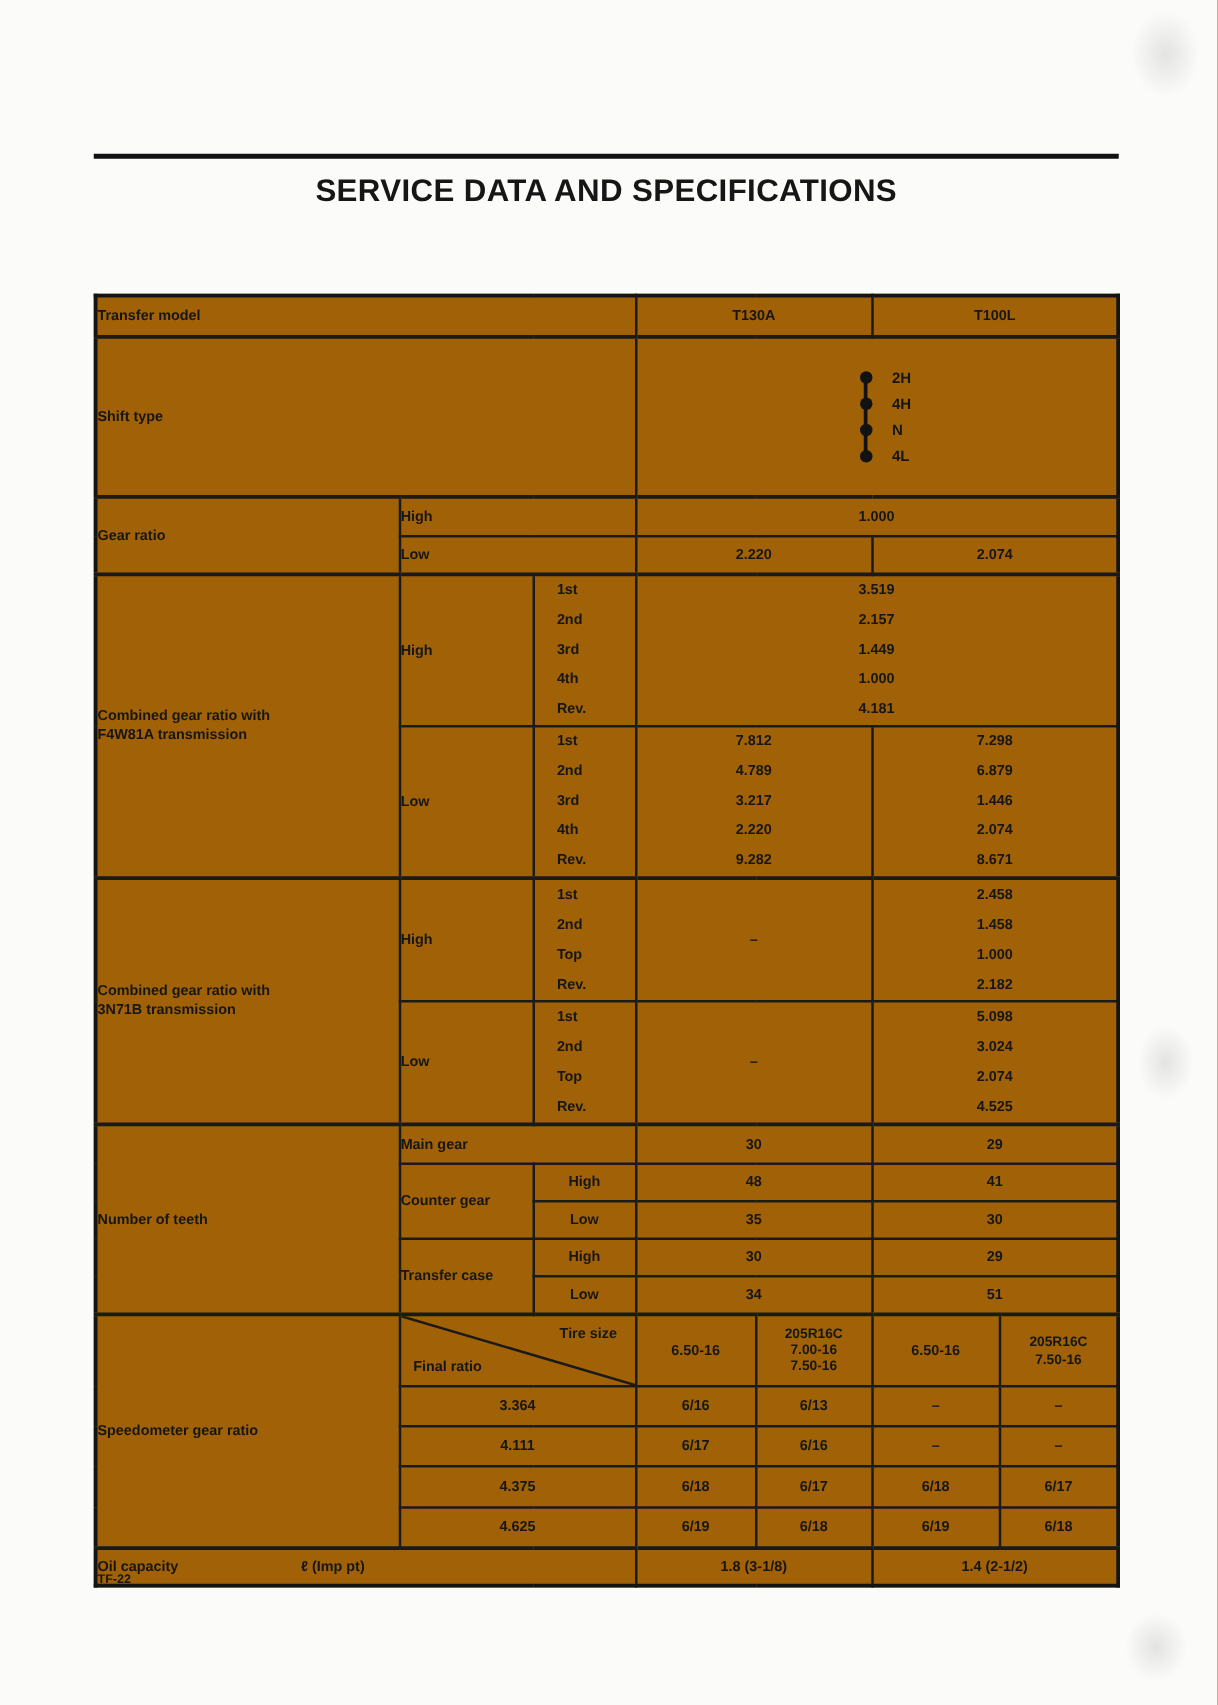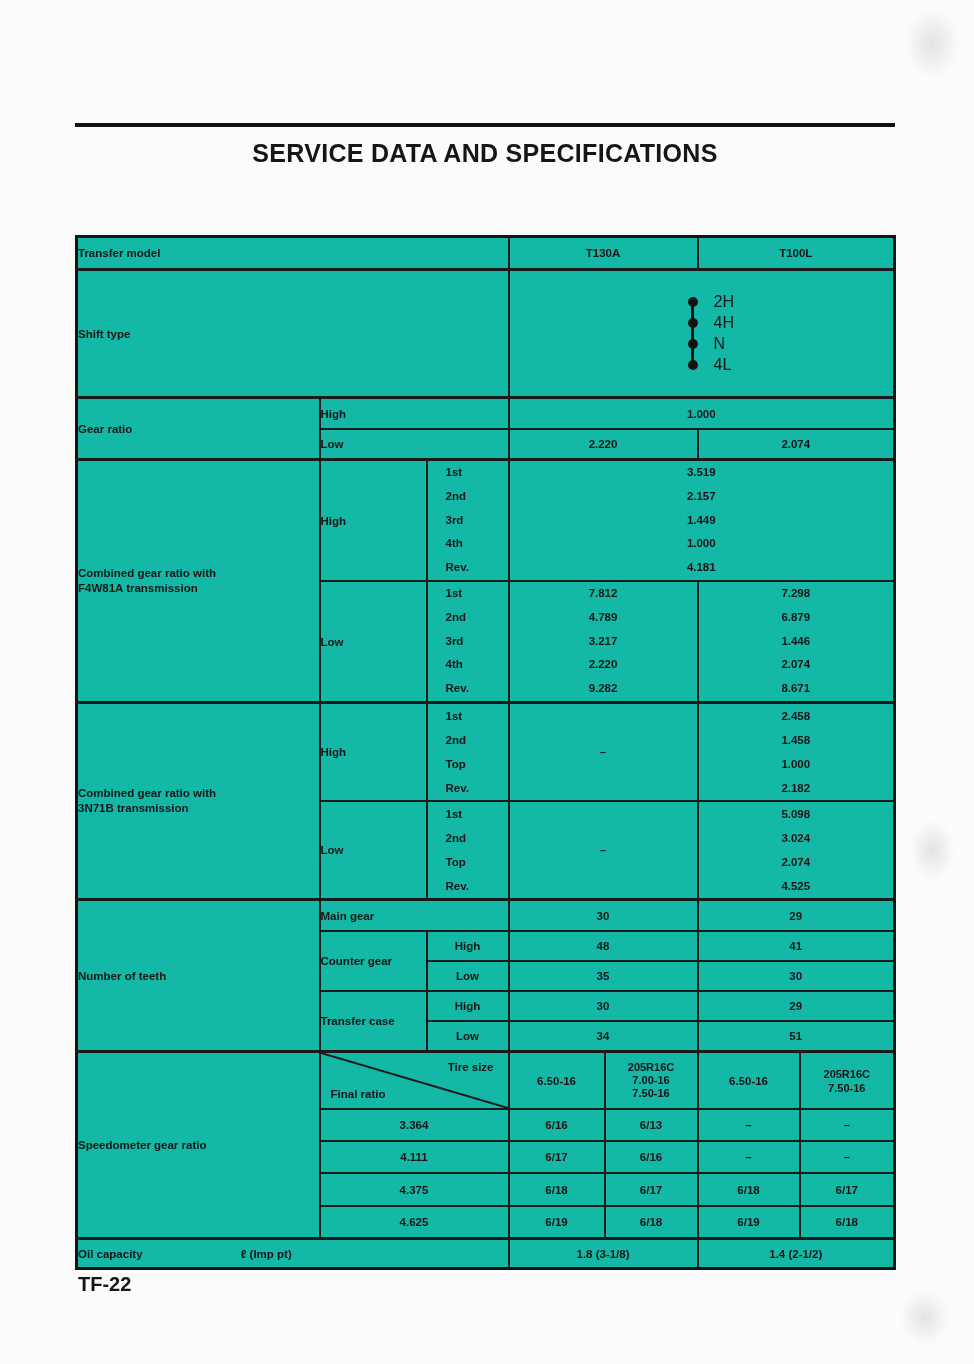--- a/index.html
+++ b/index.html
@@ -15,24 +15,24 @@
 
   
   .breadcrumb{position:absolute;left:75px;top:99px;white-space:nowrap;}
   .breadcrumb .bc-title{font-style:italic;font-weight:700;font-size:13px;}
   .breadcrumb .bc-sep{font-size:14px;font-weight:700;margin:0 4px 0 6px;}
   .breadcrumb .bc-section{font-size:16px;font-weight:500;letter-spacing:.5px;}
   .rule{position:absolute;left:75px;top:123px;width:820px;height:4px;background:#121212;}
   .doc-title{position:absolute;left:75px;top:139px;width:820px;text-align:center;
     font-size:25px;font-weight:700;letter-spacing:.3px;}
   .section-heading{position:absolute;left:74px;top:194px;font-size:20px;font-weight:800;letter-spacing:.2px;}
-  .footer-code{position:absolute;left:78px;top:1258px;font-size:20px;font-weight:700;margin-top:15px;}
-
-  
-  table.spec{position:absolute;left:75px;top:235px;width:820px;border-collapse:collapse;table-layout:fixed;background:#14b8a6;}
+  .footer-code{position:absolute;left:78px;top:1258px;font-size:10px;font-weight:700;}
+
+  
+  table.spec{position:absolute;left:75px;top:235px;width:820px;border-collapse:collapse;table-layout:fixed;background:#a16207;}
   table.spec{border:3px solid #141414;}
   table.spec td{border:2px solid #1a1a1a;font-size:11.5px;font-weight:600;padding:0;vertical-align:middle;}
   tr.sec > td{border-top-width:3px;}
   .lbl{text-align:left;padding-left:12px;}
   .sub{text-align:left;padding-left:14px;}
   .ctr{text-align:center;}
   .lbl2 div{line-height:15px;}
   .lbl2{padding-left:12px;}
 
   
@@ -43,21 +43,21 @@
   .stack5 div{height:23.8px;line-height:23.8px;}
   .stack4 div{height:24px;line-height:24px;}
   .gearcol div{padding-left:18px;text-align:left;}
   .valcol div{text-align:center;}
 
   
   .shift-diagram{position:relative;width:70px;margin-left:178px;}
   .shift-line{position:absolute;left:3.5px;top:10px;bottom:10px;width:3px;background:#121212;}
   .shift-row{display:flex;align-items:center;height:21px;position:relative;}
   .shift-dot{width:10px;height:10px;border-radius:50%;background:#121212;margin-right:16px;flex:0 0 auto;}
-  .shift-label{font-weight:400;font-size:16px;}
+  .shift-label{font-weight:700;font-size:12px;}
 
   
   td.diag{position:relative;}
   td.diag svg{position:absolute;inset:0;width:100%;height:100%;display:block;}
   .diag-top{position:absolute;top:8px;right:14px;font-weight:600;text-align:center;}
   .diag-bottom{position:absolute;bottom:8px;left:10px;font-weight:600;}
 
   
   .tire3 div{line-height:13px;font-size:11px;}
   .tire2 div{line-height:14px;font-size:11px;}

